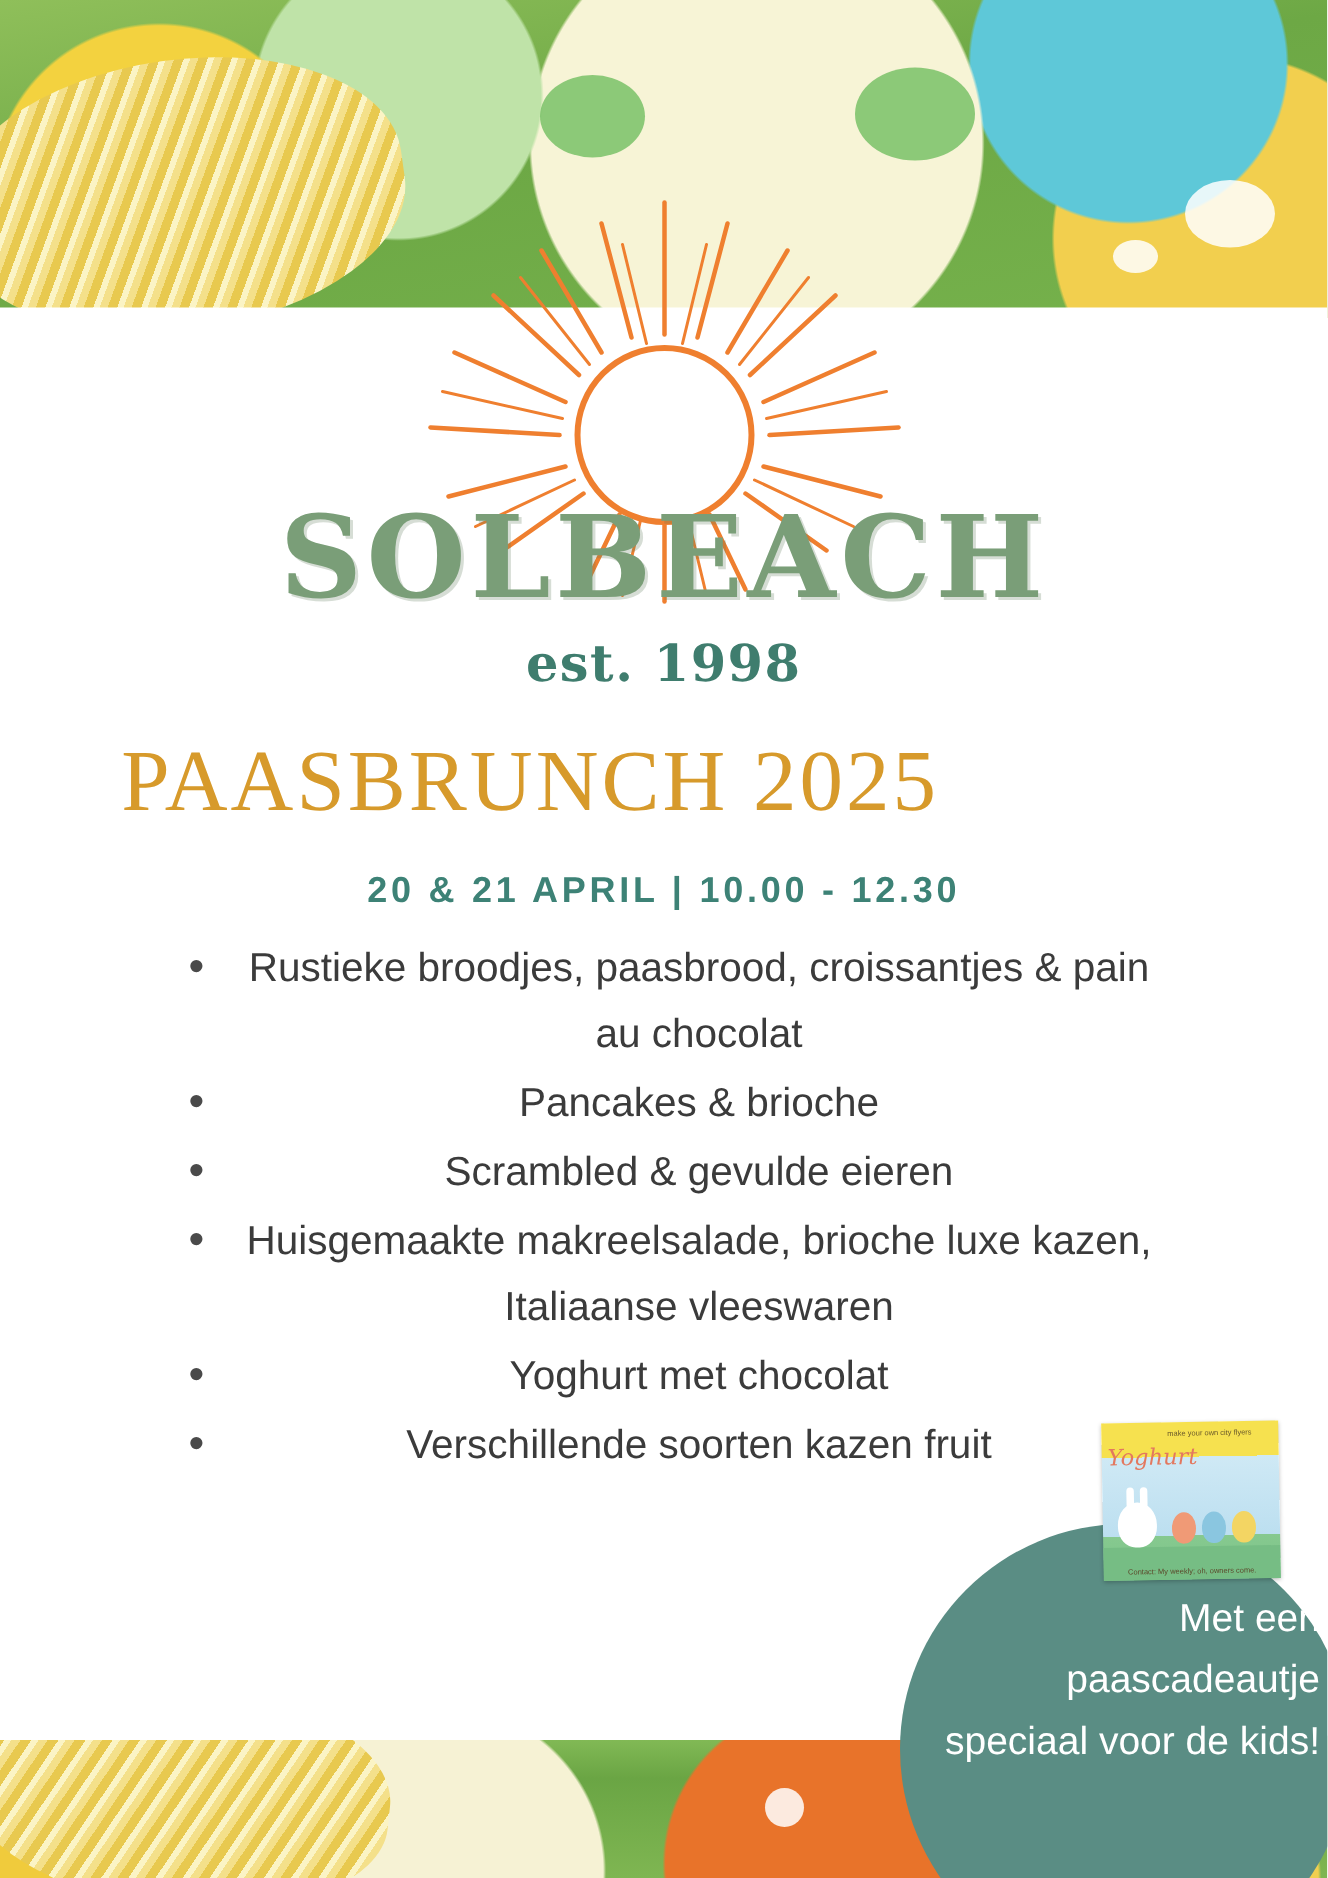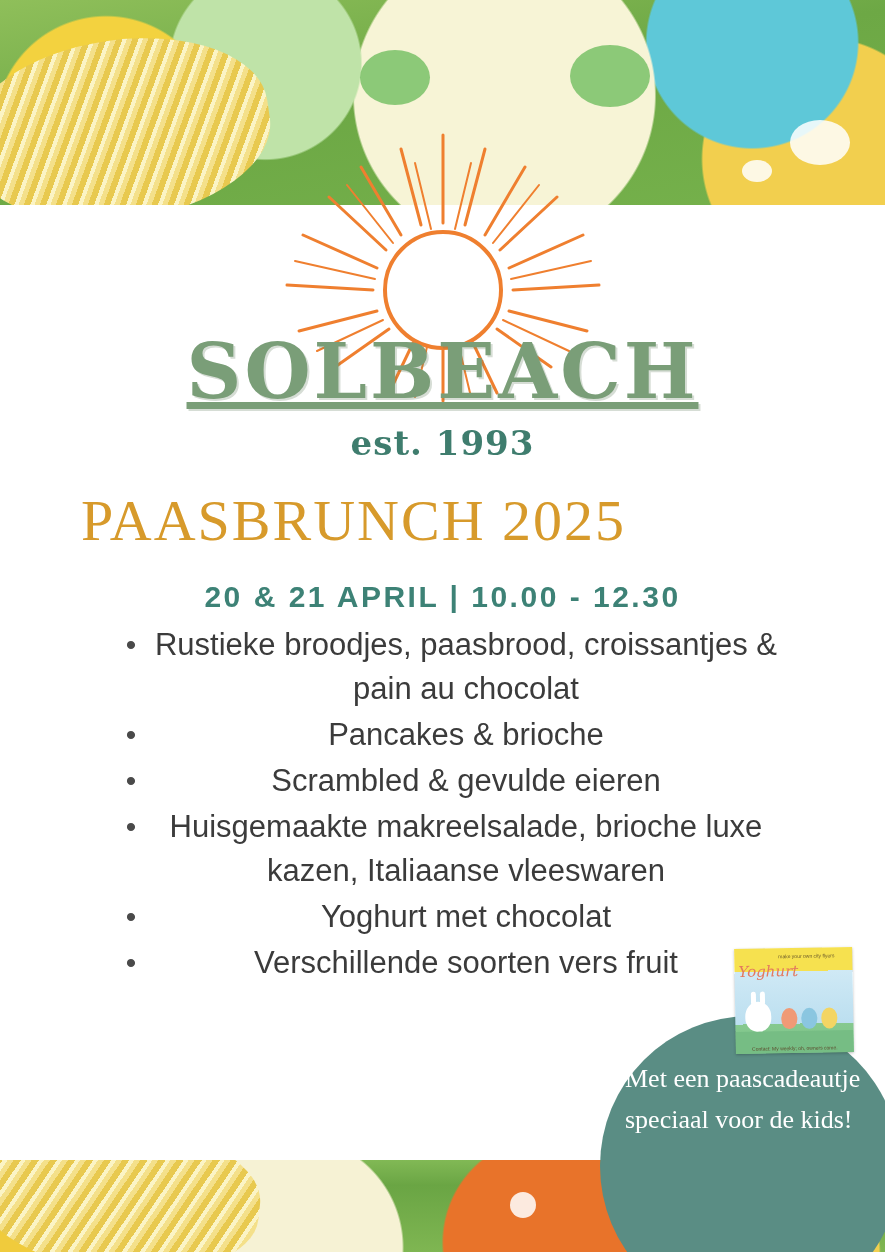--- a/index.html
+++ b/index.html
@@ -109,21 +109,20 @@
     left: 0;
     top: 222px;
     width: 885px;
     text-align: center;
     font-family: "DejaVu Serif", serif;
     font-size: 76px;
     font-weight: bold;
     letter-spacing: 3px;
     color: #7a9e78;
     text-shadow: 2px 2px 0 rgba(90,120,88,.25);
-    text-decoration: underline;
   }
   .est {
     position: absolute;
     left: 0;
     top: 318px;
     width: 885px;
     text-align: center;
     font-family: "DejaVu Serif", serif;
     font-size: 34px;
     font-weight: bold;
@@ -143,21 +142,21 @@
     letter-spacing: 2px;
     color: #d79a2b;
   }
   .sub-title {
     position: absolute;
     left: 0;
     top: 375px;
     width: 885px;
     text-align: center;
     font-family: "Liberation Sans", sans-serif;
-    font-size: 30px;
+    font-size: 24px;
     font-weight: bold;
     letter-spacing: 2.5px;
     color: #3d8276;
   }
 
   
   .menu {
     position: absolute;
     left: 110px;
     top: 418px;
@@ -173,21 +172,21 @@
     width: 42px;
     flex: 0 0 42px;
     text-align: center;
     font-size: 30px;
     line-height: 44px;
     color: #4a4a4a;
   }
   .menu-text {
     flex: 1;
     text-align: center;
-    font-size: 31px;
+    font-size: 27px;
     line-height: 44px;
     color: #3b3b3b;
     font-family: "Liberation Sans", sans-serif;
   }
 
   
   .price-block {
     position: absolute;
     left: 40px;
     top: 840px;
@@ -213,22 +212,22 @@
   }
   .badge-text {
     position: absolute;
     left: 625px;
     top: 1058px;
     width: 255px;
     z-index: 9;
     color: #ffffff;
     font-size: 26px;
     line-height: 41px;
-    text-align: left;
-    font-family: Liberation Serif, serif;
+    text-align: right;
+    font-family: Liberation Sans, sans-serif;
   }
 
   
   .flyer {
     position: absolute;
     left: 735px;
     top: 948px;
     width: 118px;
     height: 105px;
     z-index: 10;
@@ -345,21 +344,21 @@
             <line x1="132" y1="174" x2="52" y2="156" stroke-width="2"></line>
             <line x1="268" y1="174" x2="348" y2="156" stroke-width="2"></line>
             <line x1="140" y1="215" x2="74" y2="246" stroke-width="2"></line>
             <line x1="260" y1="215" x2="326" y2="246" stroke-width="2"></line>
             <line x1="184" y1="242" x2="172" y2="292" stroke-width="2"></line>
             <line x1="216" y1="242" x2="228" y2="292" stroke-width="2"></line>
           </g>
         </svg>
       </div>
       <div class="wordmark">SOLBEACH</div>
-      <div class="est">est. 1993</div>
+      <div class="est">est. 1998</div>
     </div>
 
     <div class="main-title">PAASBRUNCH 2025</div>
     <div class="sub-title">20 &amp; 21 APRIL | 10.00 - 12.30</div>
 
     <div class="menu">
       <div class="menu-item">
         <span class="bullet">•</span>
         <span class="menu-text">Rustieke broodjes, paasbrood, croissantjes &amp; pain au chocolat</span>
       </div>
@@ -374,21 +373,21 @@
       <div class="menu-item">
         <span class="bullet">•</span>
         <span class="menu-text">Huisgemaakte makreelsalade, brioche luxe kazen, Italiaanse vleeswaren</span>
       </div>
       <div class="menu-item">
         <span class="bullet">•</span>
         <span class="menu-text">Yoghurt met chocolat</span>
       </div>
       <div class="menu-item">
         <span class="bullet">•</span>
-        <span class="menu-text">Verschillende soorten vers fruit</span>
+        <span class="menu-text">Verschillende soorten kazen fruit</span>
       </div>
     </div>
   </div>
 
   <div class="price-block">
     <div class="price-line">€24,50 P.P. / €9,50 KIDS (TOT 12 JAAR)</div>
     <div class="price-line">RESERVEREN VOOR PASEN KAN VIA</div>
     <div class="price-line center">WWW.SOLBEACH.NL</div>
   </div>
 

